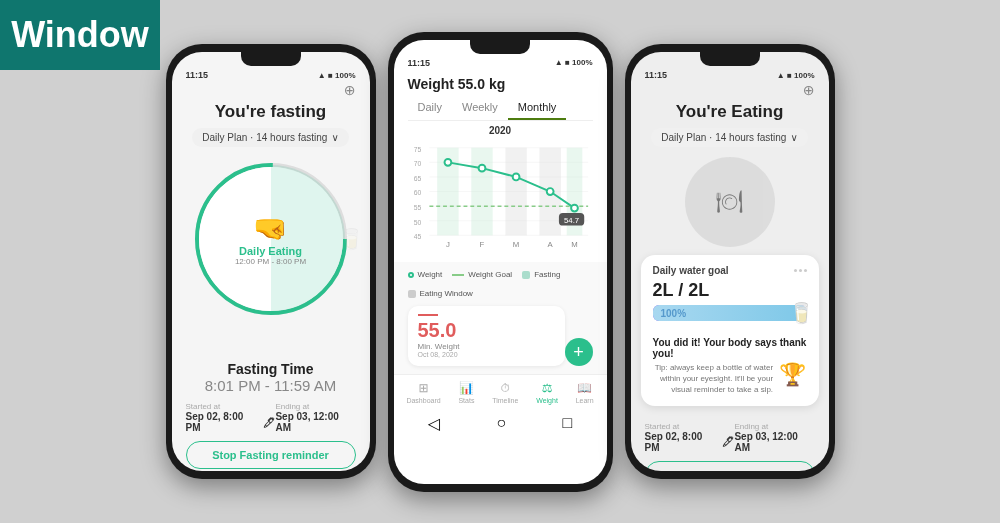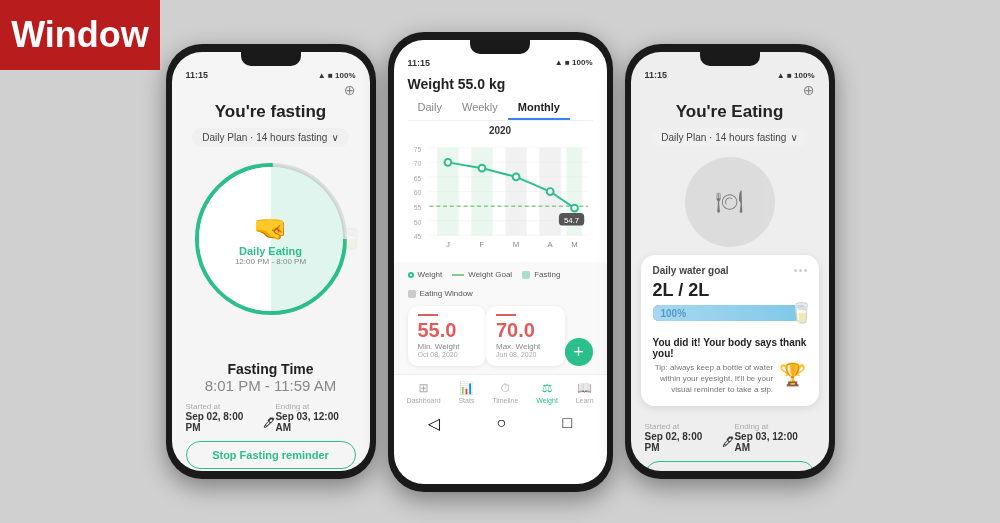--- a/index.html
+++ b/index.html
@@ -14,21 +14,21 @@
       justify-content: flex-start;
       position: relative;
     }
 
     
     .window-label {
       position: absolute;
       top: 0; left: 0;
       width: 160px;
       height: 70px;
-      background: #b91c1c;
+      background: #0f766e;
       display: flex;
       align-items: center;
       justify-content: center;
       z-index: 10;
     }
     .window-label span {
       color: white;
       font-size: 36px;
       font-weight: 700;
     }
@@ -182,22 +182,22 @@
       border-bottom: 1px solid #eee;
       margin: 0 14px;
     }
     .tab {
       padding: 5px 10px;
       font-size: 11px;
       color: #888;
     }
     .tab.active {
       color: #222;
-      font-weight: 700;
-      border-bottom: 2px solid #3b82f6;
+      font-weight: 400;
+      border-bottom: 2px solid #4d7c0f;
     }
     .chart-area {
       padding: 4px 14px;
       position: relative;
     }
     .chart-year {
       text-align: center;
       font-size: 10px;
       font-weight: 600;
       color: #333;
@@ -549,26 +549,20 @@
           </div>
         </div>
 
         <div class="stats-cards">
           <div class="stat-card">
             <div style="width:20px;height:2px;background:#e05c5c;margin-bottom:3px;"></div>
             <div class="stat-value">55.0</div>
             <div class="stat-label">Min. Weight</div>
             <div class="stat-date">Oct 08, 2020</div>
           </div>
-          <div class="stat-card">
-            <div style="width:20px;height:2px;background:#e05c5c;margin-bottom:3px;"></div>
-            <div class="stat-value">70.0</div>
-            <div class="stat-label">Max. Weight</div>
-            <div class="stat-date">Jun 08, 2020</div>
-          </div>
           <div class="add-fab">+</div>
         </div>
       </div>
 
       <div class="bottom-nav">
         <div class="nav-item">
           <span class="nav-icon">⊞</span>
           <span>Dashboard</span>
         </div>
         <div class="nav-item">

